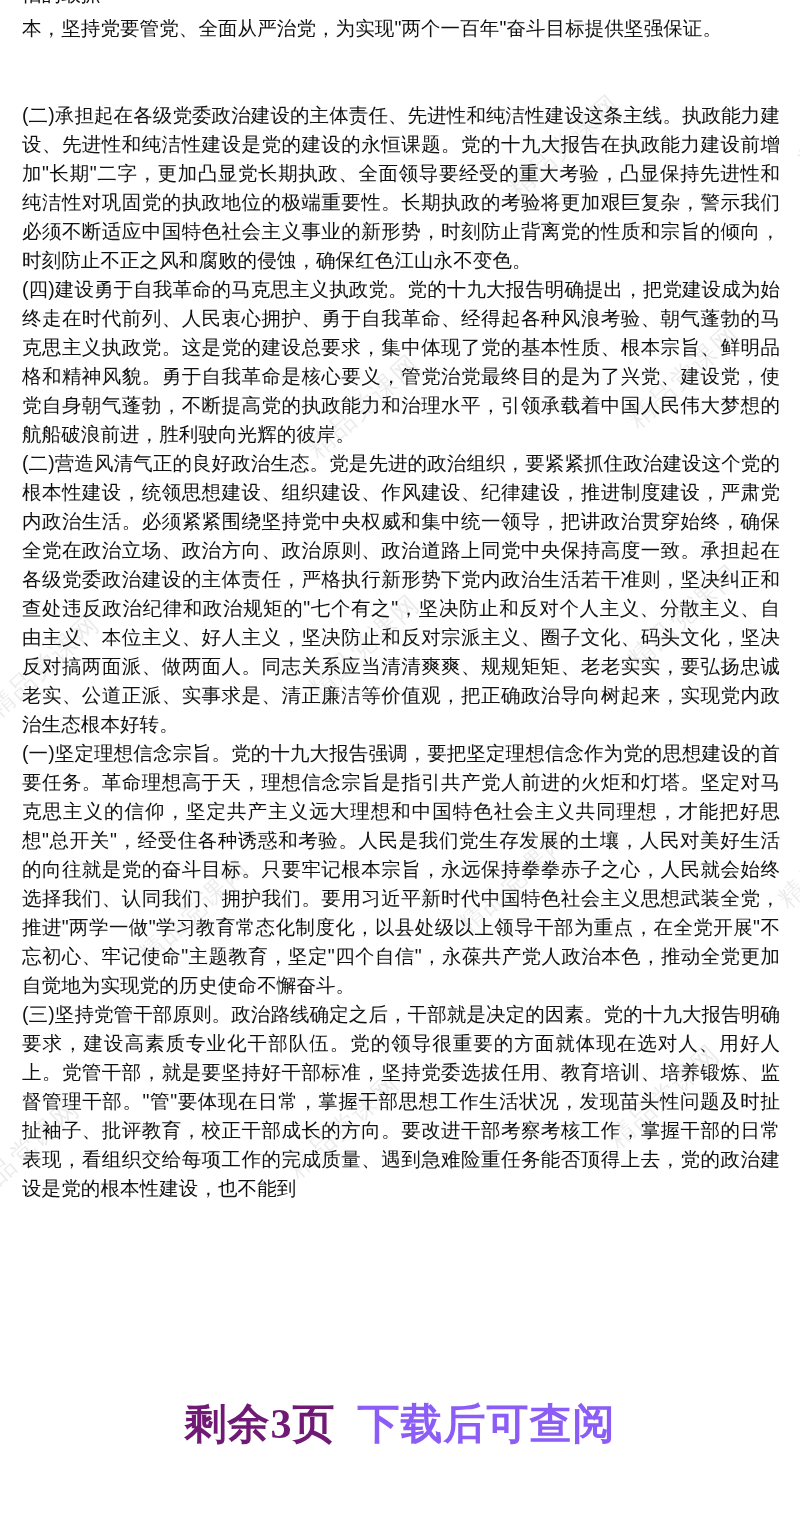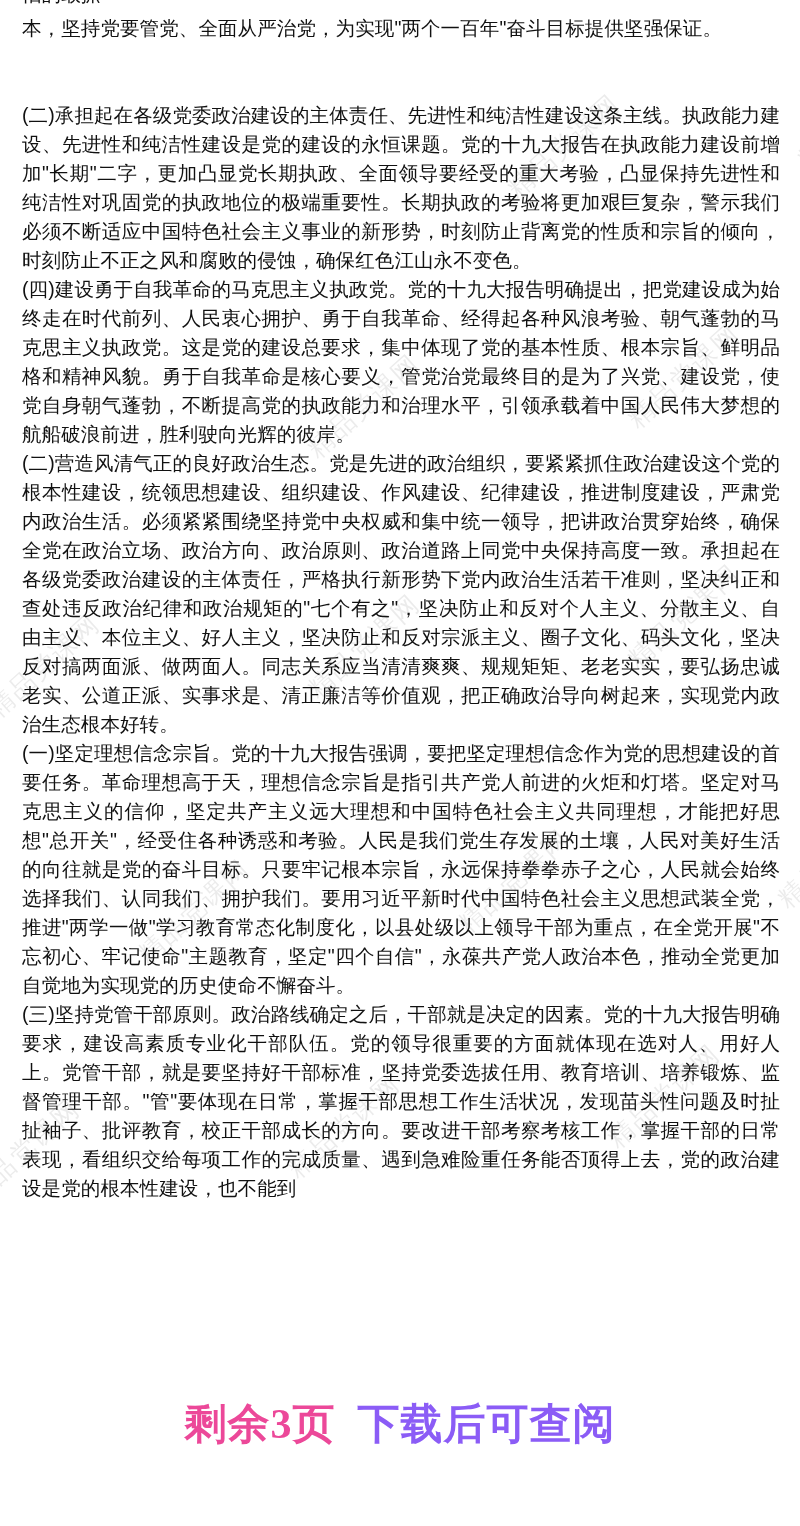--- a/index.html
+++ b/index.html
@@ -147,16 +147,16 @@
       <p class="para gap-after">本，坚持党要管党、全面从严治党，为实现"两个一百年"奋斗目标提供坚强保证。</p>
       <p class="para">(二)承担起在各级党委政治建设的主体责任、先进性和纯洁性建设这条主线。执政能力建设、先进性和纯洁性建设是党的建设的永恒课题。党的十九大报告在执政能力建设前增加"长期"二字，更加凸显党长期执政、全面领导要经受的重大考验，凸显保持先进性和纯洁性对巩固党的执政地位的极端重要性。长期执政的考验将更加艰巨复杂，警示我们必须不断适应中国特色社会主义事业的新形势，时刻防止背离党的性质和宗旨的倾向，时刻防止不正之风和腐败的侵蚀，确保红色江山永不变色。</p>
       <p class="para">(四)建设勇于自我革命的马克思主义执政党。党的十九大报告明确提出，把党建设成为始终走在时代前列、人民衷心拥护、勇于自我革命、经得起各种风浪考验、朝气蓬勃的马克思主义执政党。这是党的建设总要求，集中体现了党的基本性质、根本宗旨、鲜明品格和精神风貌。勇于自我革命是核心要义，管党治党最终目的是为了兴党、建设党，使党自身朝气蓬勃，不断提高党的执政能力和治理水平，引领承载着中国人民伟大梦想的航船破浪前进，胜利驶向光辉的彼岸。</p>
       <p class="para">(二)营造风清气正的良好政治生态。党是先进的政治组织，要紧紧抓住政治建设这个党的根本性建设，统领思想建设、组织建设、作风建设、纪律建设，推进制度建设，严肃党内政治生活。必须紧紧围绕坚持党中央权威和集中统一领导，把讲政治贯穿始终，确保全党在政治立场、政治方向、政治原则、政治道路上同党中央保持高度一致。承担起在各级党委政治建设的主体责任，严格执行新形势下党内政治生活若干准则，坚决纠正和查处违反政治纪律和政治规矩的"七个有之"，坚决防止和反对个人主义、分散主义、自由主义、本位主义、好人主义，坚决防止和反对宗派主义、圈子文化、码头文化，坚决反对搞两面派、做两面人。同志关系应当清清爽爽、规规矩矩、老老实实，要弘扬忠诚老实、公道正派、实事求是、清正廉洁等价值观，把正确政治导向树起来，实现党内政治生态根本好转。</p>
       <p class="para">(一)坚定理想信念宗旨。党的十九大报告强调，要把坚定理想信念作为党的思想建设的首要任务。革命理想高于天，理想信念宗旨是指引共产党人前进的火炬和灯塔。坚定对马克思主义的信仰，坚定共产主义远大理想和中国特色社会主义共同理想，才能把好思想"总开关"，经受住各种诱惑和考验。人民是我们党生存发展的土壤，人民对美好生活的向往就是党的奋斗目标。只要牢记根本宗旨，永远保持拳拳赤子之心，人民就会始终选择我们、认同我们、拥护我们。要用习近平新时代中国特色社会主义思想武装全党，推进"两学一做"学习教育常态化制度化，以县处级以上领导干部为重点，在全党开展"不忘初心、牢记使命"主题教育，坚定"四个自信"，永葆共产党人政治本色，推动全党更加自觉地为实现党的历史使命不懈奋斗。</p>
       <p class="para">(三)坚持党管干部原则。政治路线确定之后，干部就是决定的因素。党的十九大报告明确要求，建设高素质专业化干部队伍。党的领导很重要的方面就体现在选对人、用好人上。党管干部，就是要坚持好干部标准，坚持党委选拔任用、教育培训、培养锻炼、监督管理干部。"管"要体现在日常，掌握干部思想工作生活状况，发现苗头性问题及时扯扯袖子、批评教育，校正干部成长的方向。要改进干部考察考核工作，掌握干部的日常表现，看组织交给每项工作的完成质量、遇到急难险重任务能否顶得上去，党的政治建设是党的根本性建设，也不能到</p>
     </div>
   </div>
 
   <div id="footer-notice">
-    <span class="notice-text" style="color: #ec4899;">剩余3页</span><span class="nb-space"></span><span class="notice-text" style="color: #8b5cf6;">下载后可查阅</span>
+    <span class="notice-text" style="color: #701a75;">剩余3页</span><span class="nb-space"></span><span class="notice-text" style="color: #8b5cf6;">下载后可查阅</span>
   </div>
 
 </div>
 
 </body></html>

